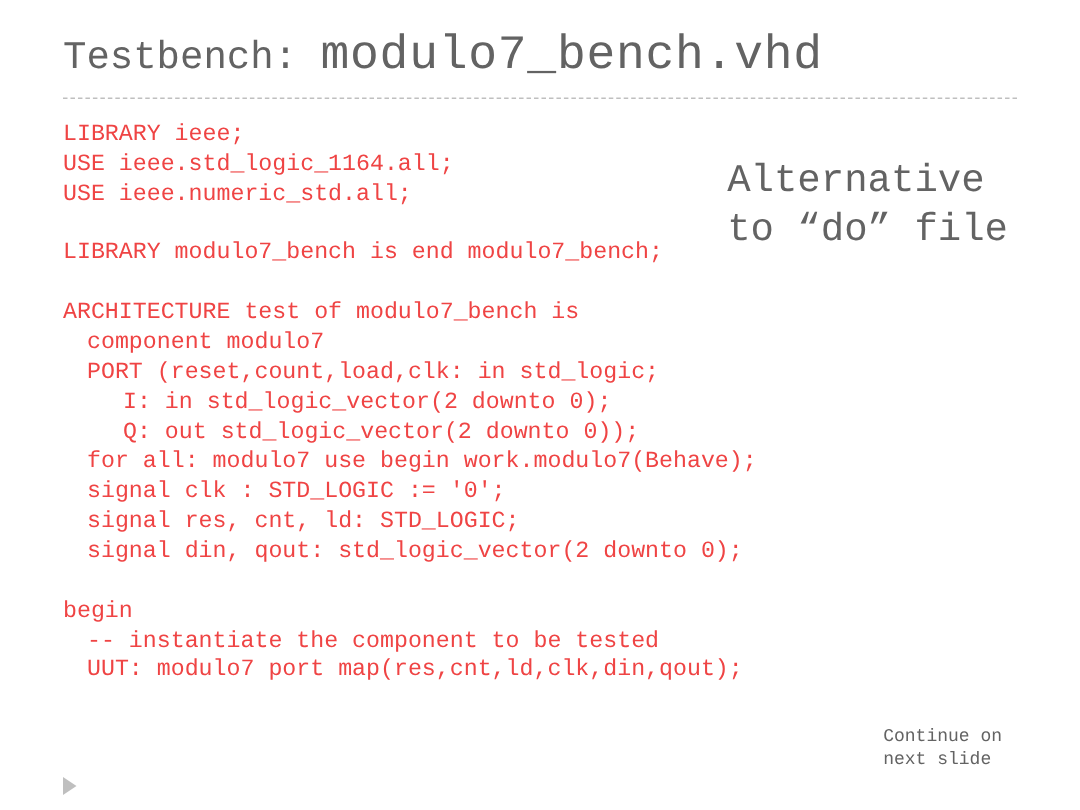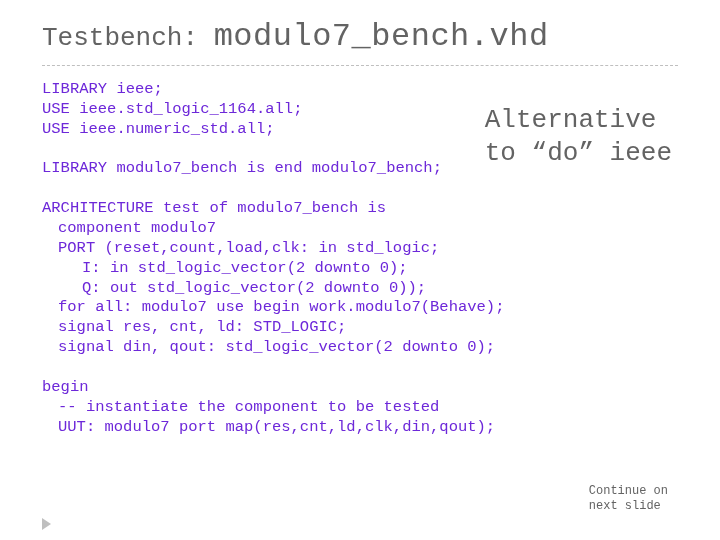--- a/index.html
+++ b/index.html
@@ -21,21 +21,21 @@
   .title-main { font-size: 32px; letter-spacing: 0.5px; }
   .dash-divider {
     margin: 4px 42px 0 42px;
     border: none;
     border-top: 1.5px dashed #bfbfbf;
   }
   .content {
     padding: 14px 0 0 42px;
     font-size: 15.5px;
     line-height: 1.28;
-    color: #6d28d9;
+    color: #ef4444;
   }
   .content .block { margin-bottom: 20px; }
   .indent1 { padding-left: 16px; }
   .indent2 { padding-left: 40px; }
   .side-note {
     position: absolute;
     right: 48px;
     top: 104px;
     font-size: 26px;
     line-height: 1.28;
@@ -81,35 +81,36 @@
     <div>LIBRARY modulo7_bench is end modulo7_bench;</div>
   </div>
 
   <div class="block">
     <div>ARCHITECTURE test of modulo7_bench is</div>
     <div class="indent1">component modulo7</div>
     <div class="indent1">PORT (reset,count,load,clk: in std_logic;</div>
     <div class="indent2">I: in  std_logic_vector(2 downto 0);</div>
     <div class="indent2">Q: out std_logic_vector(2 downto 0));</div>
     <div class="indent1">for all: modulo7 use begin work.modulo7(Behave);</div>
+    <div class="indent1">signal clk : STD_LOGIC := '0';</div>
     <div class="indent1">signal res, cnt, ld: STD_LOGIC;</div>
     <div class="indent1">signal din, qout: std_logic_vector(2 downto 0);</div>
   </div>
 
   <div class="block">
     <div>begin</div>
     <div class="indent1">-- instantiate the component to be tested</div>
     <div class="indent1">UUT: modulo7 port map(res,cnt,ld,clk,din,qout);</div>
   </div>
 
 </div>
 
 <div class="side-note">
   <div>Alternative</div>
-  <div>to “do” ieee</div>
+  <div>to “do” file</div>
 </div>
 
 <div class="continue-note">
   <div>Continue on</div>
   <div>next slide</div>
 </div>
 
 <div class="footer-arrow"></div>
 
 </body></html>

